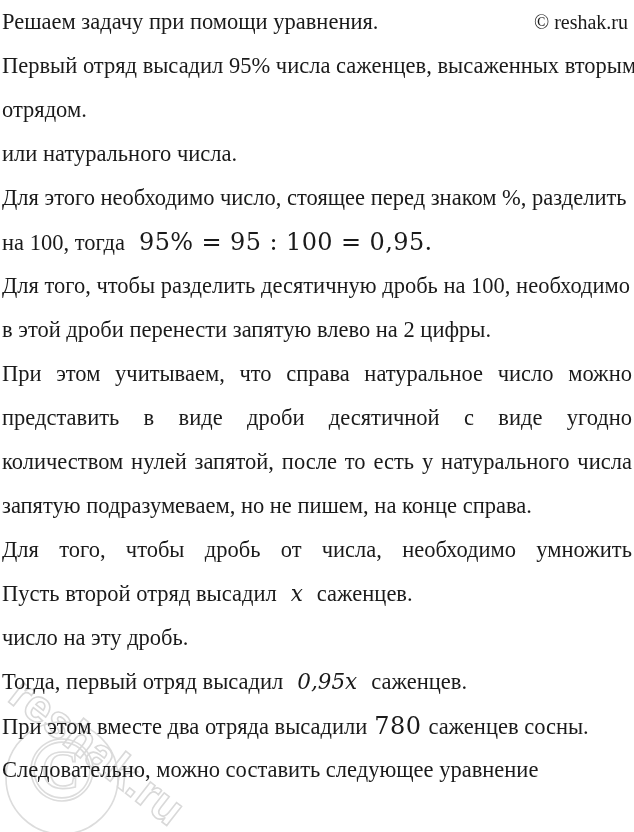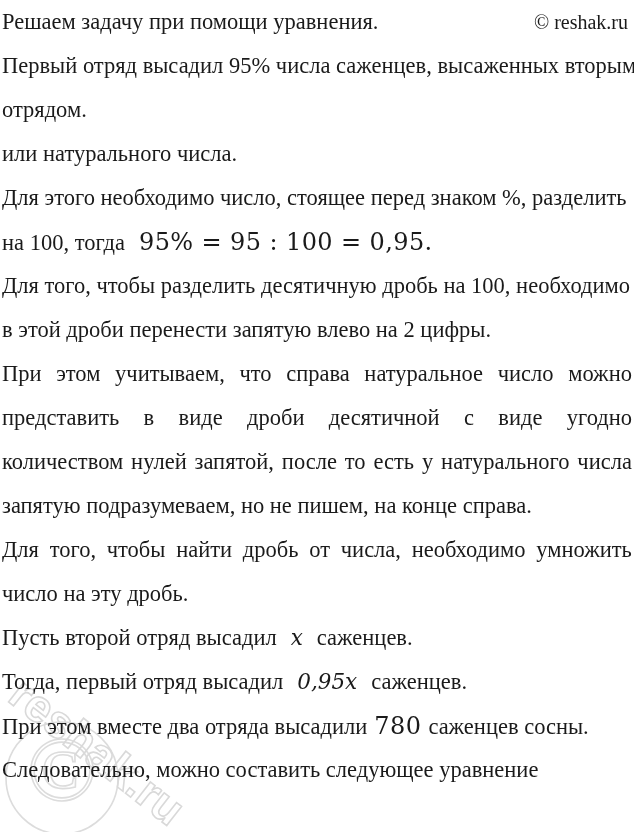--- a/index.html
+++ b/index.html
@@ -148,33 +148,32 @@
       <span>натурального</span>
       <span>числа</span>
     </div>
 
     <div class="line">запятую подразумеваем, но не пишем, на конце справа.</div>
 
     <div class="line just">
       <span>Для</span>
       <span>того,</span>
       <span>чтобы</span>
-      <span>найти</span>
       <span>дробь</span>
       <span>от</span>
       <span>числа,</span>
       <span>необходимо</span>
       <span>умножить</span>
     </div>
 
-    <div class="line">число на эту дробь.</div>
-
     <div class="line">
       <span>Пусть второй отряд высадил</span><span class="sp"></span><span class="sp"></span><span class="mi">x</span><span class="sp"></span><span class="sp"></span><span>саженцев.</span>
     </div>
+
+    <div class="line">число на эту дробь.</div>
 
     <div class="line">
       <span>Тогда, первый отряд высадил</span><span class="sp"></span><span class="sp"></span><span class="mi">0,95x</span><span class="sp"></span><span class="sp"></span><span>саженцев.</span>
     </div>
 
     <div class="line">
       <span>При этом вместе два отряда высадили</span><span class="sp"></span><span class="m">780</span><span class="sp"></span><span>саженцев сосны.</span>
     </div>
 
     <div class="line">Следовательно, можно составить следующее уравнение</div>

